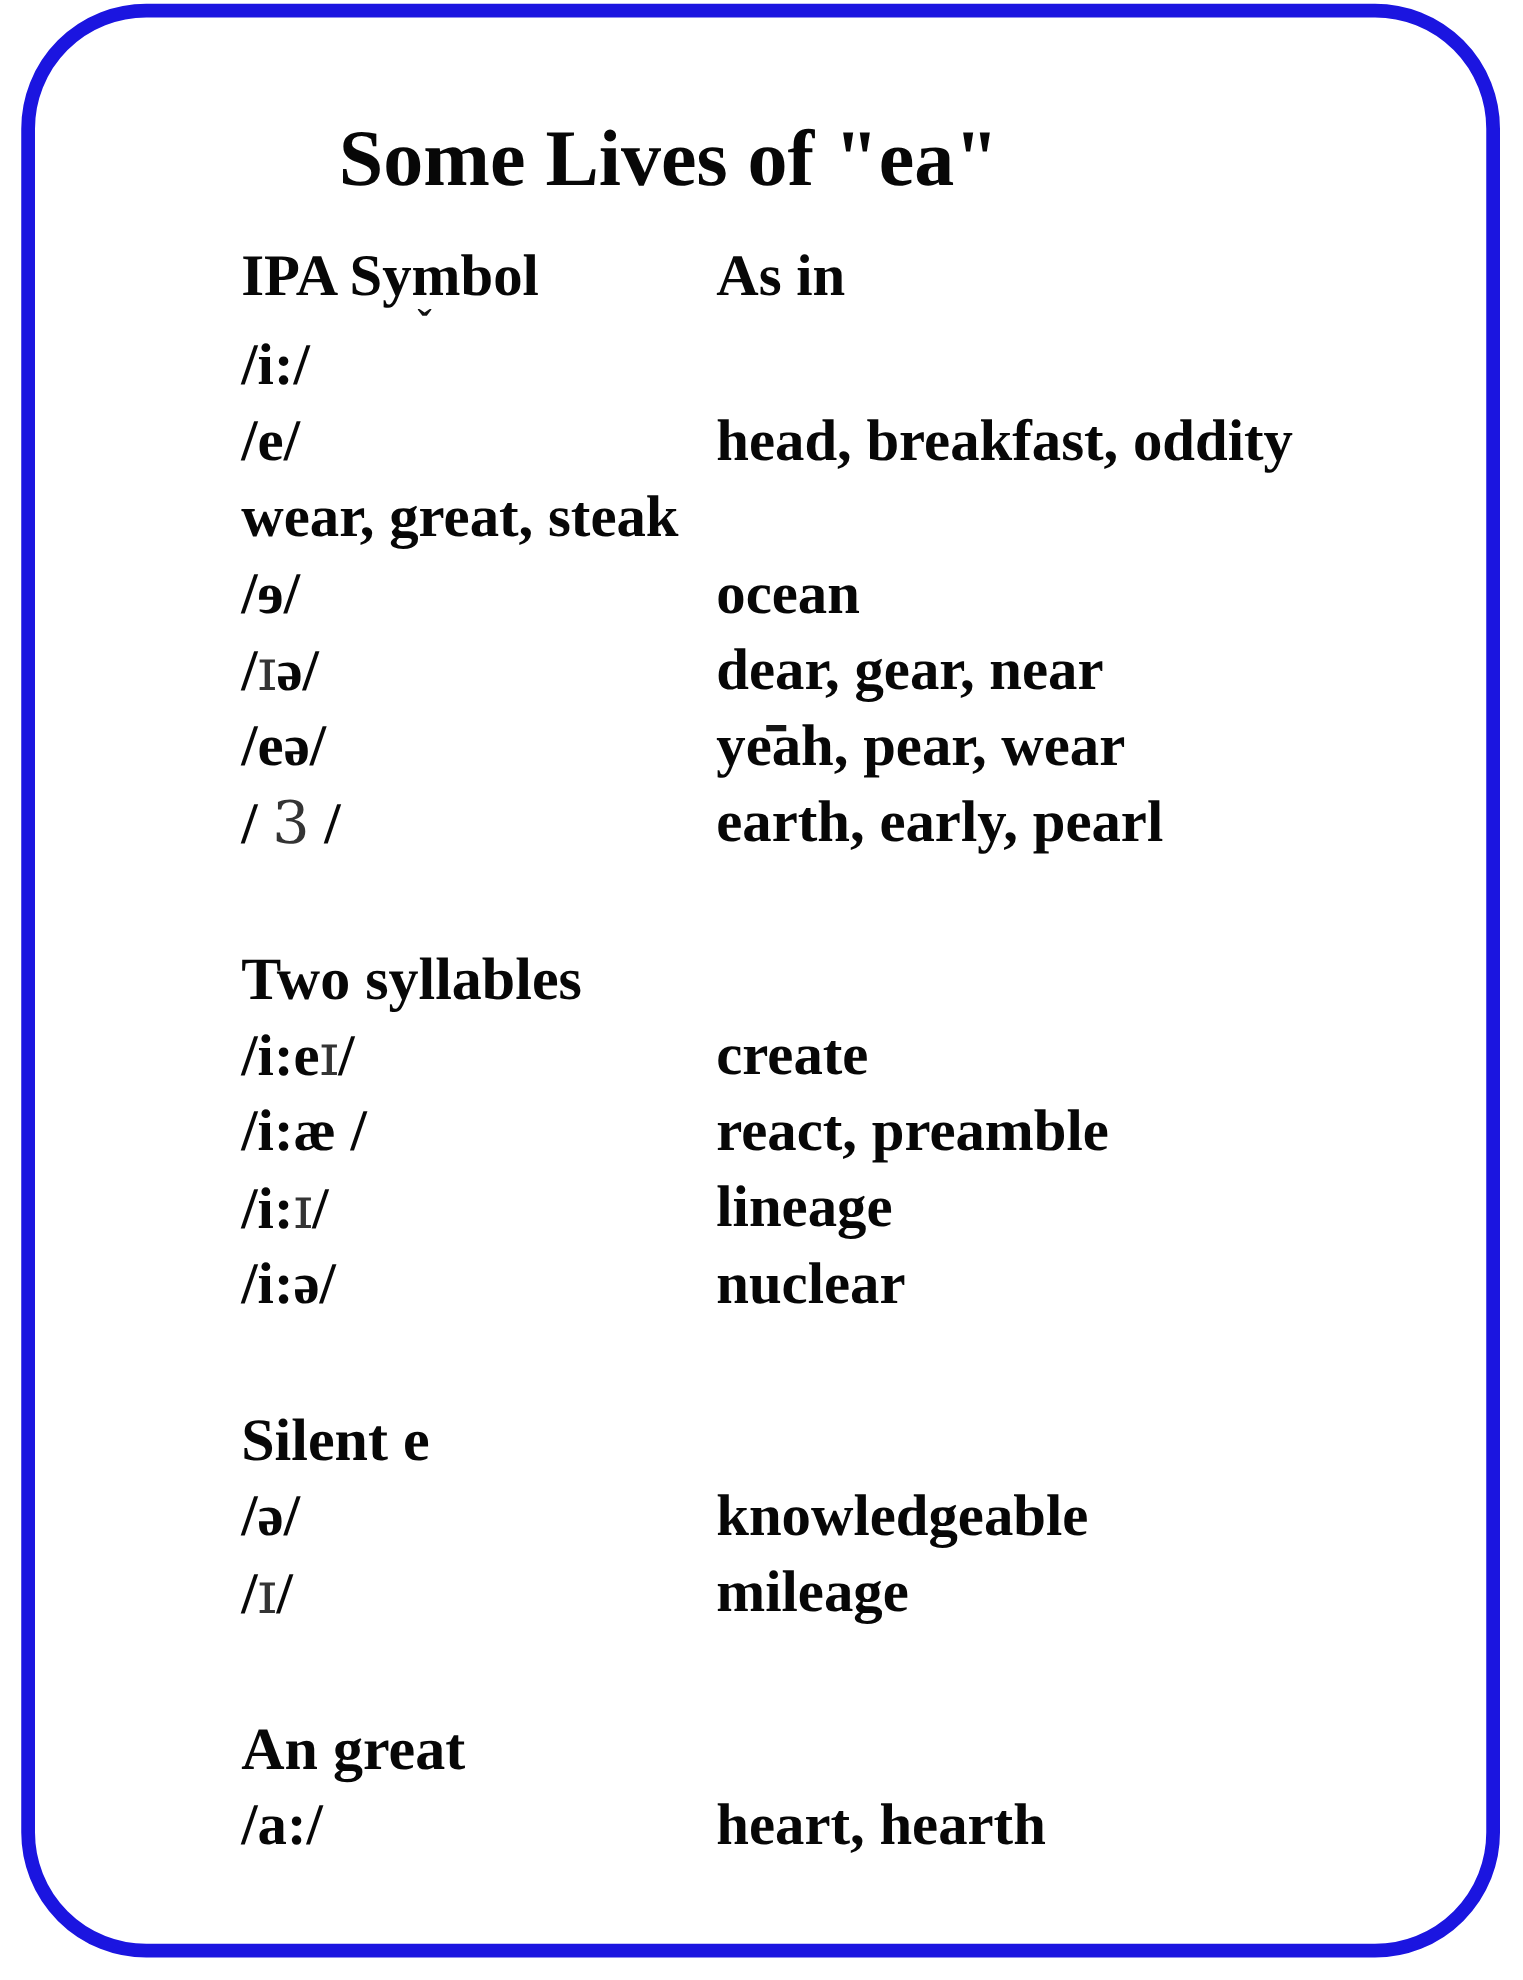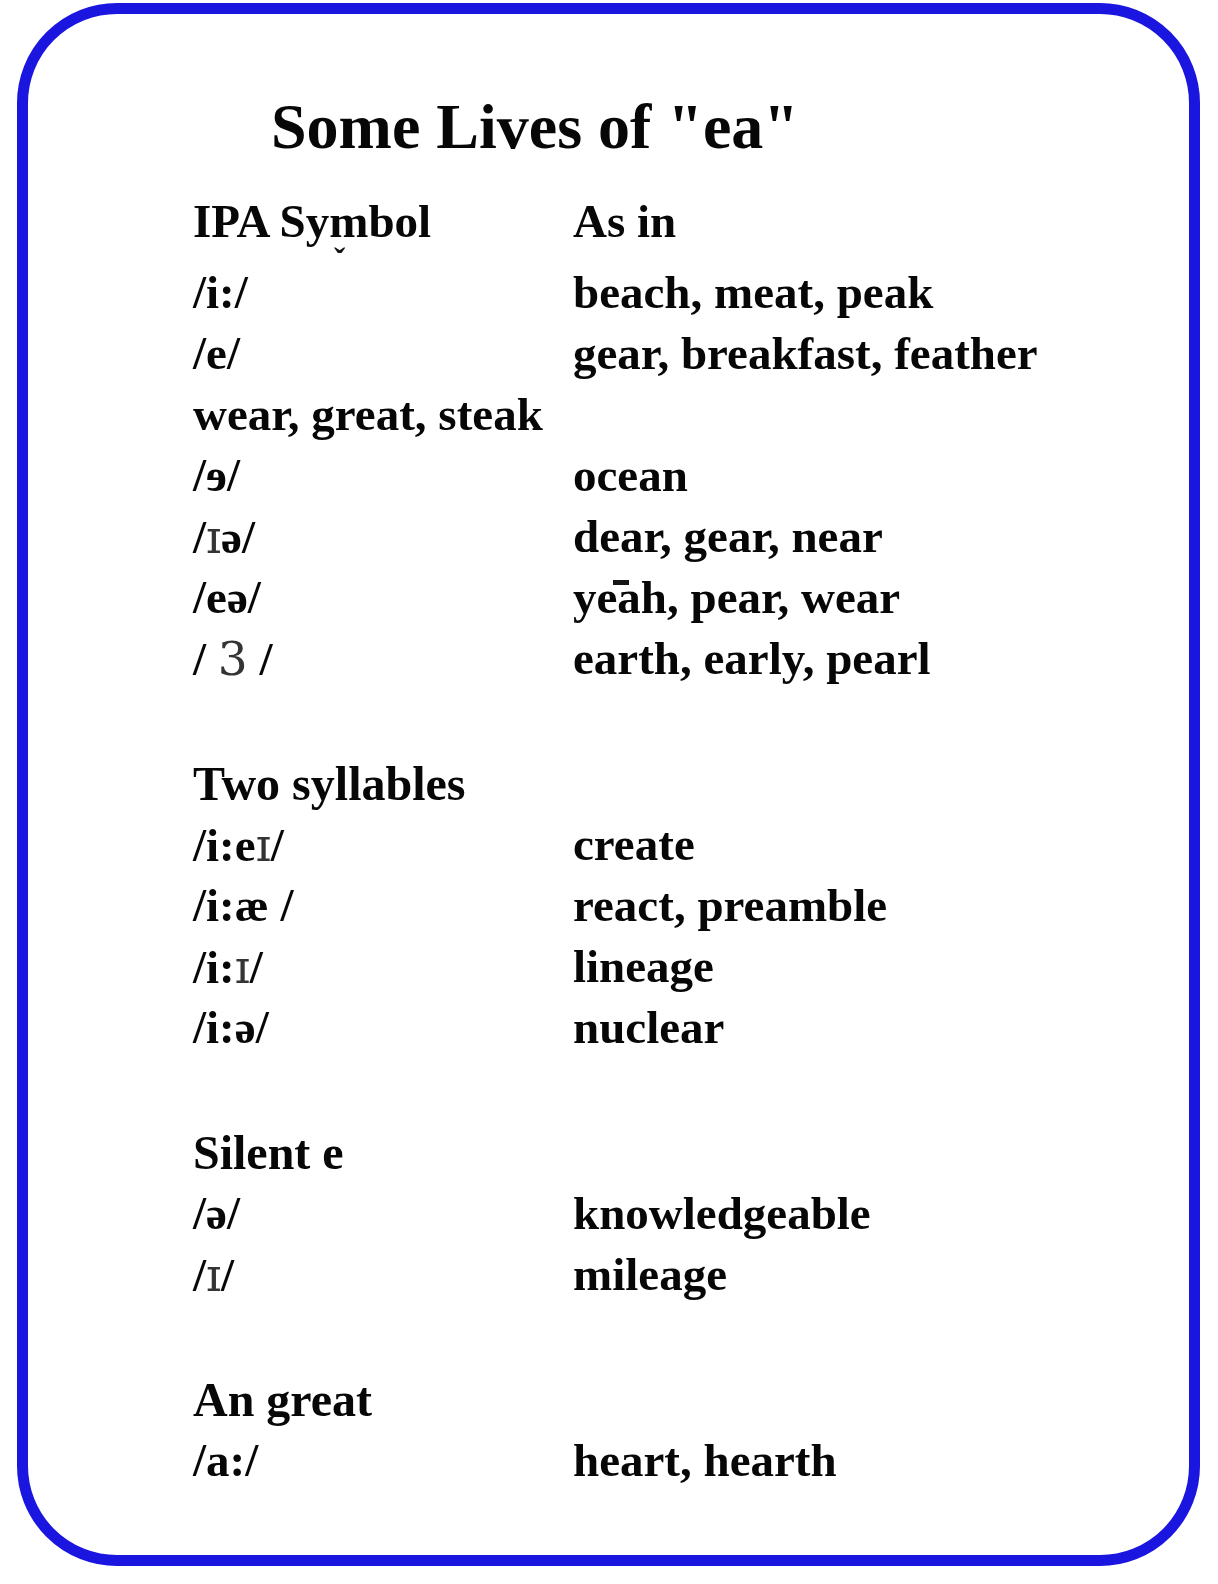--- a/index.html
+++ b/index.html
@@ -88,25 +88,24 @@
       <span class="sym">IPA Symbol</span>
       <span class="words">As in</span>
     </div>
 
     <span class="stray-caron">ˇ</span>
 
     <div class="content">
       <div id="main-rows">
           <div class="row">
             <span class="sym">/i:/</span>
-            <span class="words">beach, meat, peak</span>
           </div>
           <div class="row">
             <span class="sym">/e/</span>
-            <span class="words">gear, breakfast, feather</span>
+            <span class="words">head, breakfast, oddity</span>
           </div>
           <div class="row">
             <span class="words">wear, great, steak</span>
           </div>
           <div class="row">
             <span class="sym">/ɘ/</span>
             <span class="words">ocean</span>
           </div>
           <div class="row">
             <span class="sym">/<span class="fb">ɪ</span>ə/</span>

